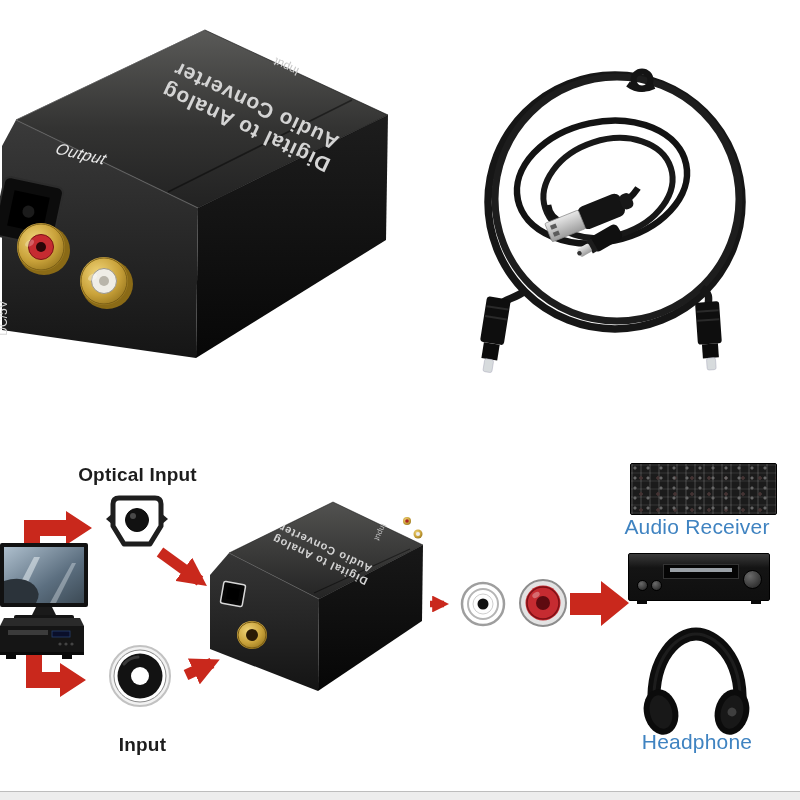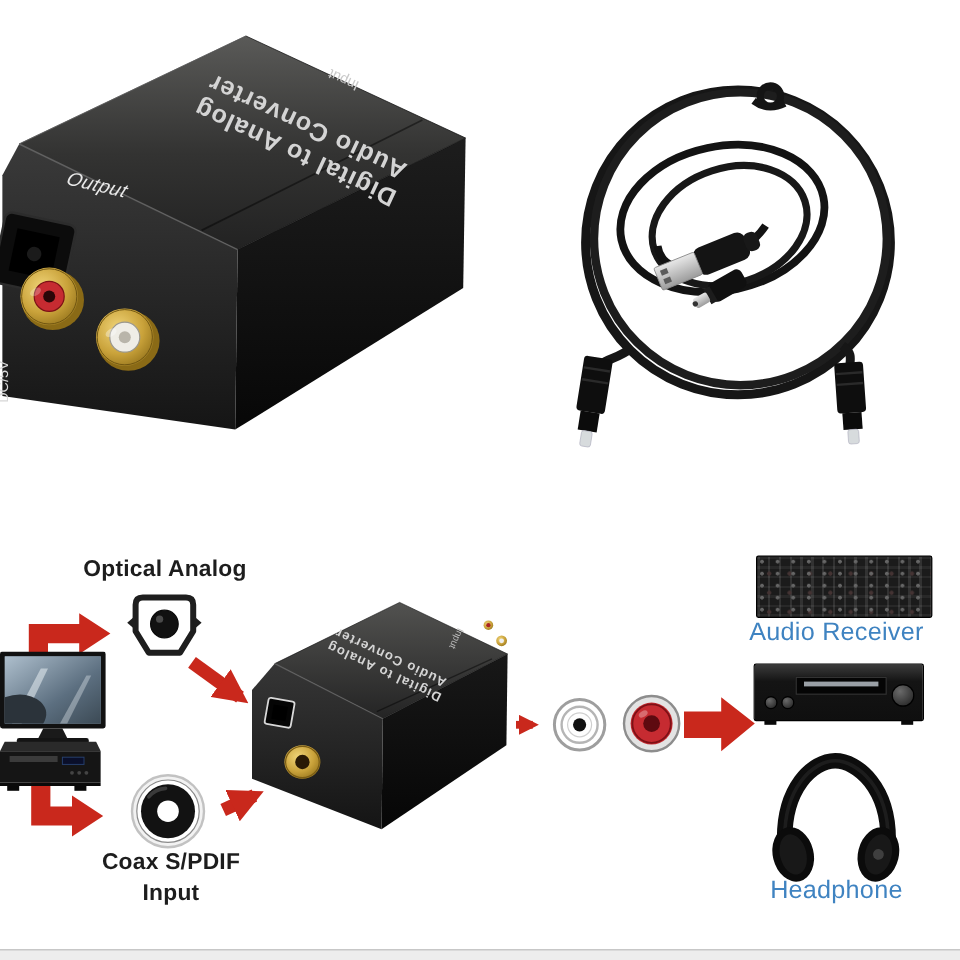--- a/index.html
+++ b/index.html
@@ -183,37 +183,36 @@
     <rect x="8" y="12" width="40" height="5" fill="#3b3b3b"></rect>
     <rect x="52" y="13" width="18" height="6" fill="#0a0f2a" stroke="#27406e" stroke-width="0.8"></rect>
     <circle cx="60" cy="26" r="1.6" fill="#444"></circle>
       <circle cx="66" cy="26" r="1.6" fill="#444"></circle>
       <circle cx="72" cy="26" r="1.6" fill="#444"></circle>
     <rect x="0" y="34" width="84" height="3" fill="#0a0a0a"></rect>
     <rect x="6" y="37" width="10" height="4" fill="#090909"></rect>
       <rect x="62" y="37" width="10" height="4" fill="#090909"></rect>
   </svg>
 
-  <div class="lbl lbl-src" style="left:55px;top:464px;width:165px">Optical Analog</div>
+  <div class="lbl lbl-src" style="left:55px;top:464px;width:165px">Optical Input</div>
   <svg class="abs" style="left:103px;top:492px" width="68" height="66" viewBox="0 0 68 66">
     <path d="M16,6 H52 Q58,6 58,12 V34 L47,52 H21 L10,34 V12 Q10,6 16,6 Z" fill="#fff" stroke="#1e1e1e" stroke-width="5" stroke-linejoin="round"></path>
     <polygon points="10,21 3,27 10,33" fill="#1e1e1e"></polygon>
     <polygon points="58,21 65,27 58,33" fill="#1e1e1e"></polygon>
     <circle cx="34" cy="28" r="11.5" fill="#111" stroke="#0a0a0a" stroke-width="1"></circle>
     <circle cx="30" cy="24" r="3" fill="#4a4a4a"></circle>
   </svg>
 
   <svg class="abs" style="left:108px;top:644px" width="64" height="64" viewBox="0 0 64 64">
     <circle cx="32" cy="32" r="30" fill="#f2f2f2" stroke="#c2c2c2" stroke-width="2"></circle>
     <circle cx="32" cy="32" r="26" fill="#fff" stroke="#8a8a8a" stroke-width="1"></circle>
     <circle cx="32" cy="32" r="22.5" fill="#121212"></circle>
     <path d="M16,20 a20,20 0 0 1 14,-7" fill="none" stroke="#3a3a3a" stroke-width="3" stroke-linecap="round"></path>
     <circle cx="32" cy="32" r="9" fill="#fff"></circle>
   </svg>
-  <div class="lbl lbl-src" style="left:60px;top:708px;width:165px">Coax S/PDIF</div>
   <div class="lbl lbl-src" style="left:60px;top:734px;width:165px">Input</div>
 
   <svg class="abs" style="left:202px;top:497px" width="226" height="202" viewBox="0 0 226 202">
     <defs>
       <linearGradient id="g2top" x1="0.4" y1="0" x2="0.4" y2="1">
         <stop offset="0" stop-color="#525250"></stop>
           <stop offset="1" stop-color="#242424"></stop>
       </linearGradient>
       <linearGradient id="g2front" x1="0" y1="0" x2="0" y2="1">
         <stop offset="0" stop-color="#363636"></stop>

